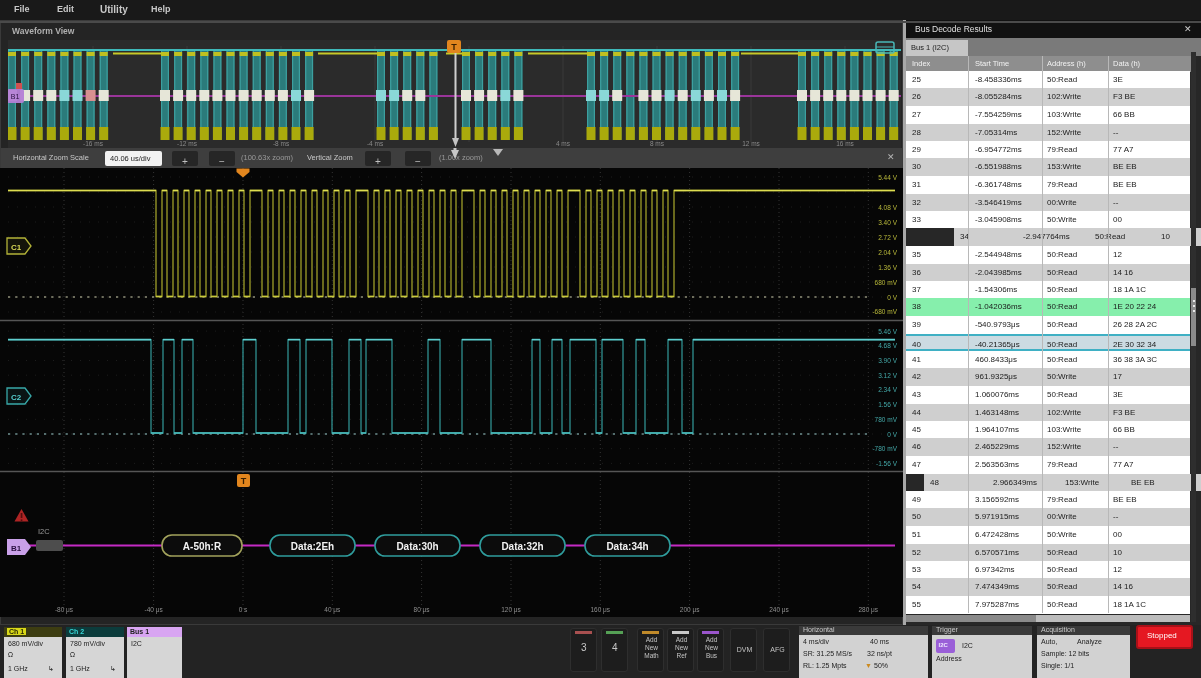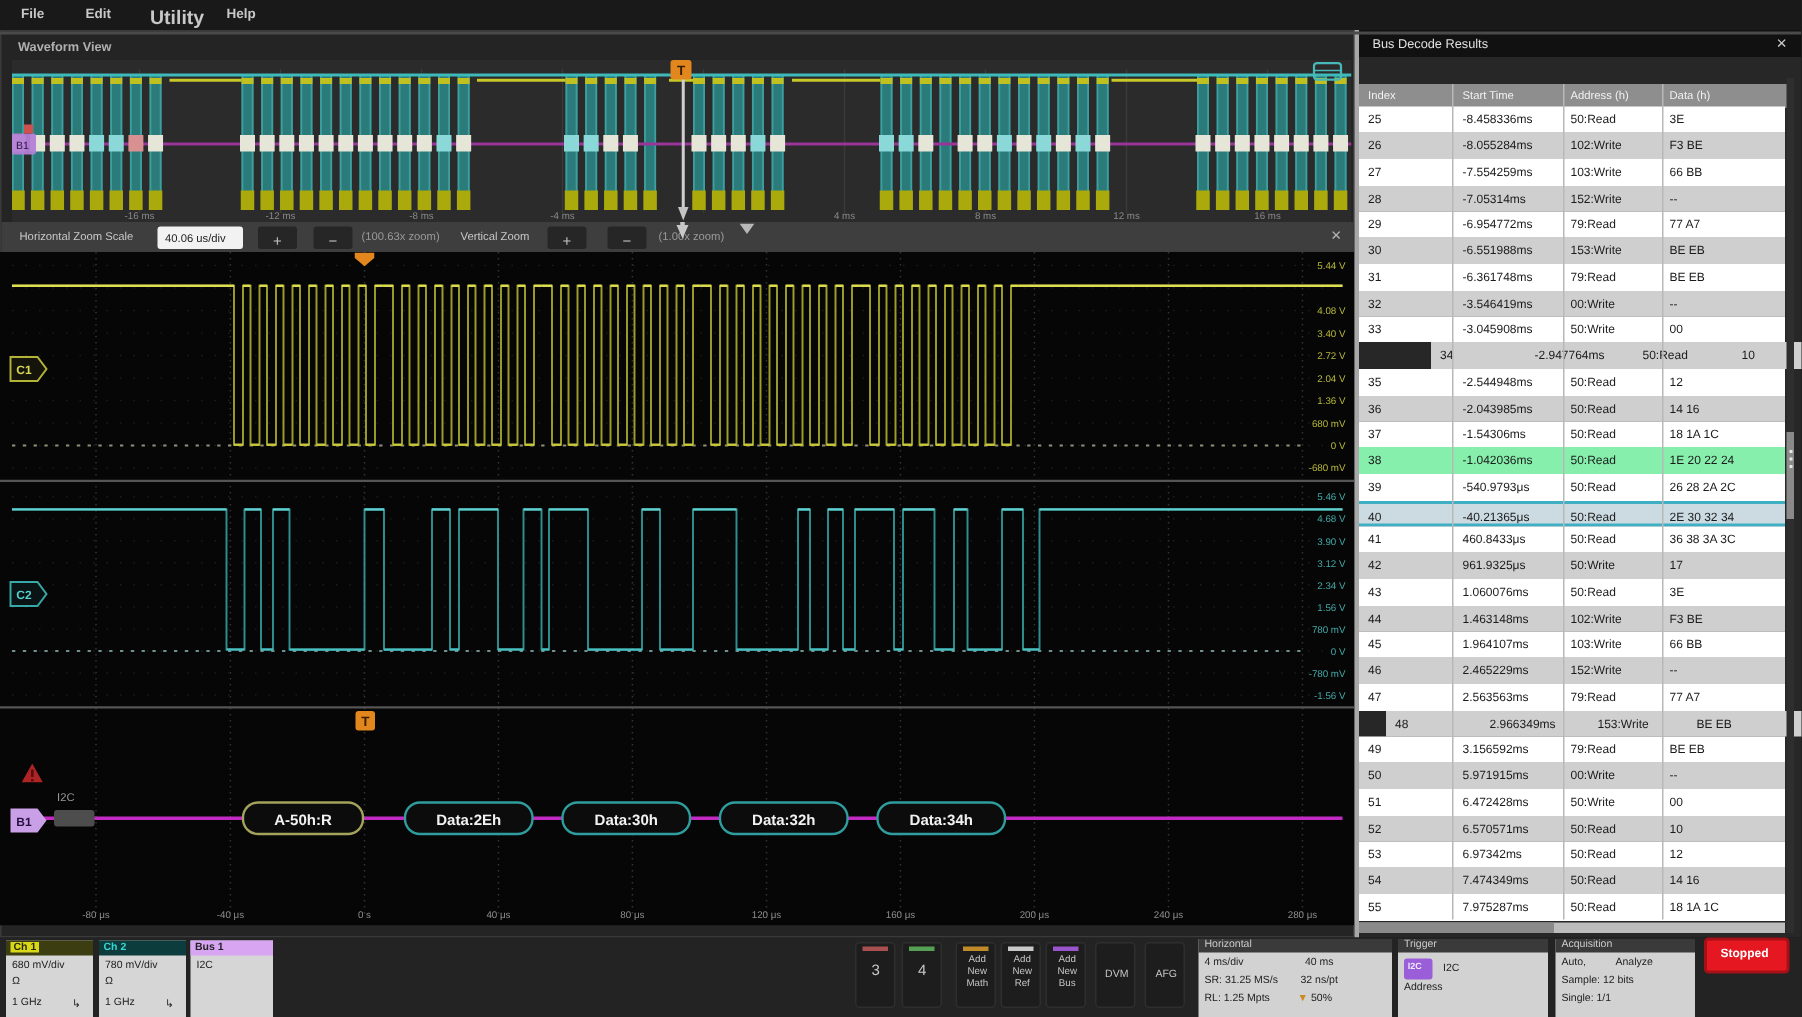--- a/index.html
+++ b/index.html
@@ -2,21 +2,21 @@
 <html><head><meta charset="utf-8"><style>
 * { margin:0; padding:0; box-sizing:border-box; }
 body { width:1201px; height:678px; background:#1c1c1c; font-family:"Liberation Sans", sans-serif; overflow:hidden; position:relative; }
 .abs { position:absolute; }
 </style></head>
 <body>
 
 <div class="abs" style="left:0;top:0;width:1201px;height:21px;background:#191919">
   <span class="abs" style="left:14px;top:4px;font-size:9px;font-weight:bold;color:#c8c8c8">File</span>
   <span class="abs" style="left:57px;top:4px;font-size:9px;font-weight:bold;color:#c8c8c8">Edit</span>
-  <span class="abs" style="left:100px;top:4px;font-size:13px;font-weight:bold;color:#c8c8c8">Utility</span>
+  <span class="abs" style="left:100px;top:4px;font-size:10px;font-weight:bold;color:#c8c8c8">Utility</span>
   <span class="abs" style="left:151px;top:4px;font-size:9px;font-weight:bold;color:#c8c8c8">Help</span>
 </div>
 <div class="abs" style="left:0;top:21px;width:1201px;height:2px;background:#4a4a4a;z-index:9"></div>
 
 <div class="abs" style="left:0;top:20px;width:903px;height:605px;background:#242424;border:1px solid #3a3a3a">
 </div>
 <span class="abs" style="left:12px;top:26px;font-size:8.5px;font-weight:bold;color:#b0b0b0">Waveform View</span>
 
 <svg width="893" height="108" style="position:absolute;left:8px;top:40px" xmlns="http://www.w3.org/2000/svg">
     <rect x="0" y="0" width="893" height="108" fill="#2b2b2b"></rect>
@@ -602,20 +602,25 @@
     <text x="16" y="382.5" font-family="Liberation Sans, sans-serif" font-size="8" font-weight="bold" fill="#2a1040" text-anchor="middle">B1</text>
     <rect x="36" y="372" width="27" height="11" rx="2" fill="#4d4d4d"></rect>
   </svg>
 
 <div class="abs" style="left:903px;top:20px;width:298px;height:605px;background:#272727">
   <div class="abs" style="left:0;top:0;width:3px;height:605px;background:#a8a8a8"></div>
   <div class="abs" style="left:3px;top:0;width:295px;height:18px;background:#111">
     <span class="abs" style="left:9px;top:4px;font-size:8.5px;color:#e0e0e0">Bus Decode Results</span>
     <span class="abs" style="left:278px;top:4px;font-size:9px;color:#cccccc">✕</span>
   </div>
+  <div class="abs" style="left:3px;top:18px;width:295px;height:18px;background:#7a7a7a">
+    <div class="abs" style="left:0px;top:2px;width:62px;height:16px;background:#c6c6c6">
+      <span class="abs" style="left:5px;top:3px;font-size:7.5px;color:#1a1a1a">Bus 1 (I2C)</span>
+    </div>
+  </div>
   <div class="abs" style="left:3px;top:36px;width:287px;height:16px;background:#8e8e8e">
     <span class="abs" style="left:6px;top:3px;font-size:7.5px;color:#f2f2f2">Index</span>
     <span class="abs" style="left:69px;top:3px;font-size:7.5px;color:#f2f2f2">Start Time</span>
     <span class="abs" style="left:141px;top:3px;font-size:7.5px;color:#f2f2f2">Address (h)</span>
     <span class="abs" style="left:207px;top:3px;font-size:7.5px;color:#f2f2f2">Data (h)</span>
   </div>
 </div>
 <div class="abs" style="left:903px;top:20px;width:298px;height:605px;font-size:8px;color:#1b1b1b"></div>
 <div class="abs" style="left:0;top:0;font-size:8px;color:#1b1b1b">
 <div style="position:absolute;left:906px;top:71px;width:284px;height:17px;background:#ffffff;box-sizing:border-box">
@@ -904,15 +909,15 @@
     <div class="abs" style="left:0;top:0;width:93px;height:9px;background:#3a3a3a">
       <span class="abs" style="left:4px;top:0px;font-size:7px;color:#cccccc">Acquisition</span>
       </div>
     <span class="abs" style="left:4px;top:12px;font-size:7px;color:#222">Auto,</span>
     <span class="abs" style="left:40px;top:12px;font-size:7px;color:#222">Analyze</span>
     <span class="abs" style="left:4px;top:24px;font-size:7px;color:#222">Sample: 12 bits</span>
     <span class="abs" style="left:4px;top:36px;font-size:7px;color:#222">Single: 1/1</span>
   </div>
 
   <div class="abs" style="left:1136px;top:0px;width:57px;height:24px;background:#e51822;border:2px solid #a81018;border-radius:3px">
-    <span class="abs" style="left:9px;top:4px;font-size:8px;font-weight:bold;color:#fff">Stopped</span>
+    <span class="abs" style="left:9px;top:4px;font-size:8px;font-weight:normal;color:#fff">Stopped</span>
   </div>
 </div>
 
 </body></html>

